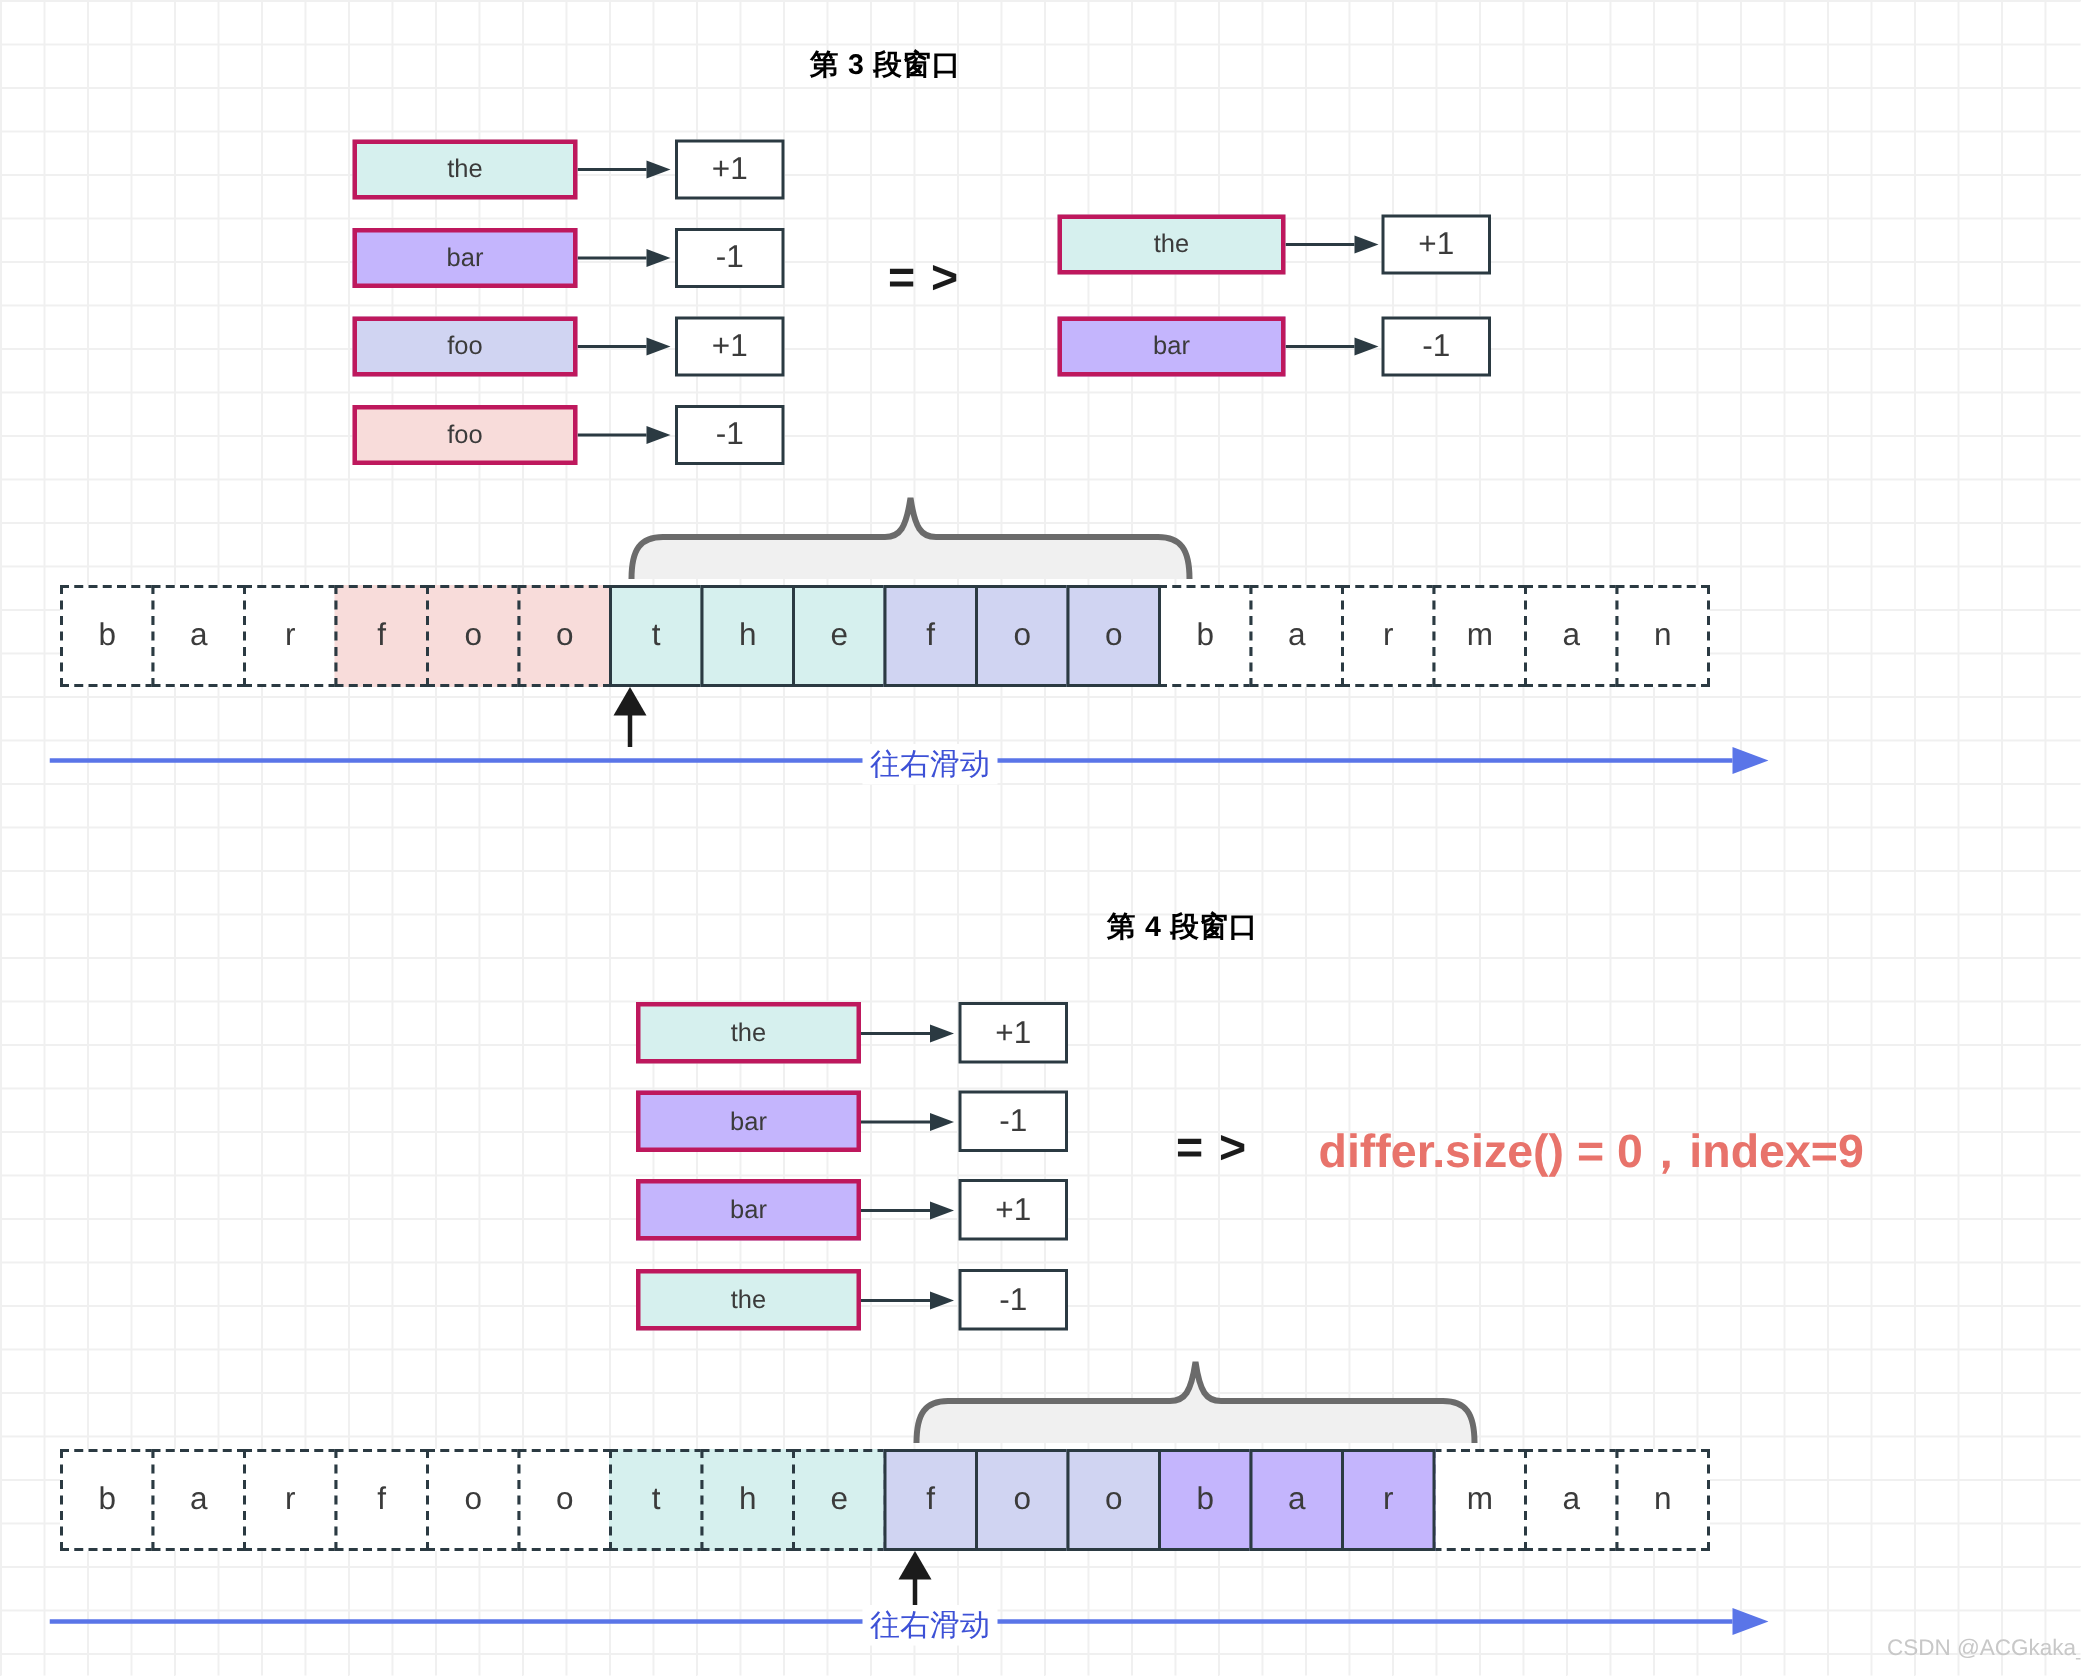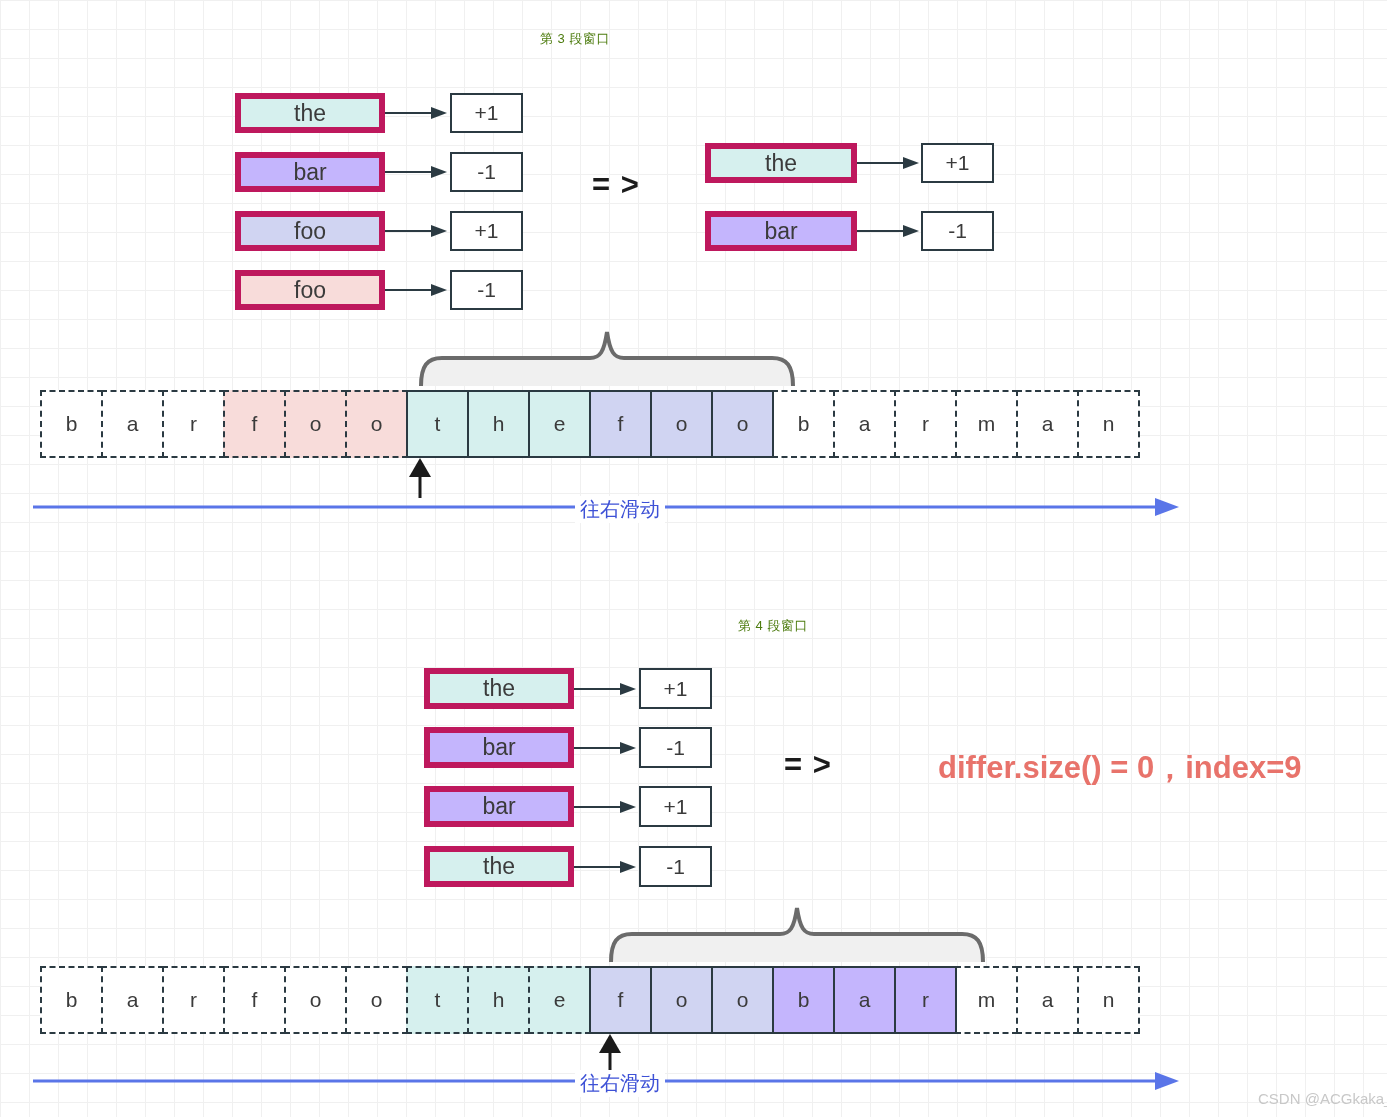--- a/index.html
+++ b/index.html
@@ -15,30 +15,30 @@
       linear-gradient(to bottom, #e4e4e4 1px, transparent 1px);
     background-size: 29px 29px, 29px 29px, 116px 116px, 116px 116px;
     background-position: 0 1px, 1px 0, 0 1px, 1px 0;
     font-family:"Liberation Sans", sans-serif;
     color:#2d3436;
   }
   .abs { position:absolute; }
 
   
   .section-title {
-    font-size:13px; font-weight:normal; color:#4d7c0f;
+    font-size:19px; font-weight:bold; color:#000000;
     letter-spacing:0.5px; white-space:nowrap;
   }
 
   
   .wordbox {
     box-sizing:border-box;
-    border:6px solid #be185d;
+    border:3px solid #be185d;
     display:flex; align-items:center; justify-content:center;
-    font-size:23px; color:#3b3b3b;
+    font-size:17px; color:#3b3b3b;
   }
   .c-cyan   { background:#d6f0ee; }
   .c-green  { background:#c4b5fd; }
   .c-purple { background:#d0d4f2; }
   .c-pink   { background:#f8dcda; }
   .c-white  { background:#ffffff; }
 
   .valbox {
     box-sizing:border-box;
     border:2px solid #2b3a42;
@@ -189,21 +189,21 @@
 </div>
 
 <div class="abs slide-line" style="left:33px; top:498px;">
   <svg width="1146" height="18" viewBox="0 0 1146 18">
       <line x1="0" y1="9" x2="1122" y2="9" stroke="#5a75e8" stroke-width="3"></line>
       <polygon points="1122,0 1146,9 1122,18" fill="#5a75e8"></polygon>
     </svg>
 </div>
 <div class="abs slide-label" style="left:575px; top:496px;">往右滑动</div>
 
-<div class="abs section-title" style="left:738px; top:605px;margin-top:12px;">第 4 段窗口</div>
+<div class="abs section-title" style="left:738px; top:605px;">第 4 段窗口</div>
 
 <div class="abs wordbox c-cyan" style="left:424px; top:668px; width:150px; height:41px;">the</div>
 <div class="abs conn" style="left:574px; top:682px; width:63px;">
   <svg width="63" height="14" viewBox="0 0 63 14">
       <line x1="0" y1="7" x2="46" y2="7" stroke="#2b3a42" stroke-width="2"></line>
       <polygon points="46,1 62,7 46,13" fill="#2b3a42"></polygon>
     </svg>
 </div>
 <div class="abs valbox" style="left:639px; top:668px; width:73px; height:41px;">+1</div>
 
@@ -229,21 +229,21 @@
 <div class="abs conn" style="left:574px; top:860px; width:63px;">
   <svg width="63" height="14" viewBox="0 0 63 14">
       <line x1="0" y1="7" x2="46" y2="7" stroke="#2b3a42" stroke-width="2"></line>
       <polygon points="46,1 62,7 46,13" fill="#2b3a42"></polygon>
     </svg>
 </div>
 <div class="abs valbox" style="left:639px; top:846px; width:73px; height:41px;">-1</div>
 
 <div class="abs arrow-eq" style="left:784px; top:747px;">= &gt;</div>
 
-<div class="abs result-text" style="left:938px; top:747px;">differ.size() = 0，index=9</div>
+<div class="abs result-text" style="left:879px; top:747px;">differ.size() = 0，index=9</div>
 
 <div class="abs brace" style="left:608px; top:906px;">
   <svg width="378" height="56" viewBox="0 0 378 56">
     <path d="M3 56 C3 36, 9 28, 24 28 L172 28 C182 28, 186 22, 189 2 C192 22, 196 28, 206 28 L354 28 C369 28, 375 36, 375 56" fill="#f0f0f0" stroke="#6b6b6b" stroke-width="4" stroke-linecap="round"></path>
   </svg>
 </div>
 
 <div class="abs strip" id="strip-2" style="left:40px; top:966px;">
     <div class="cell c-white">b</div>
     <div class="cell c-white">a</div>

